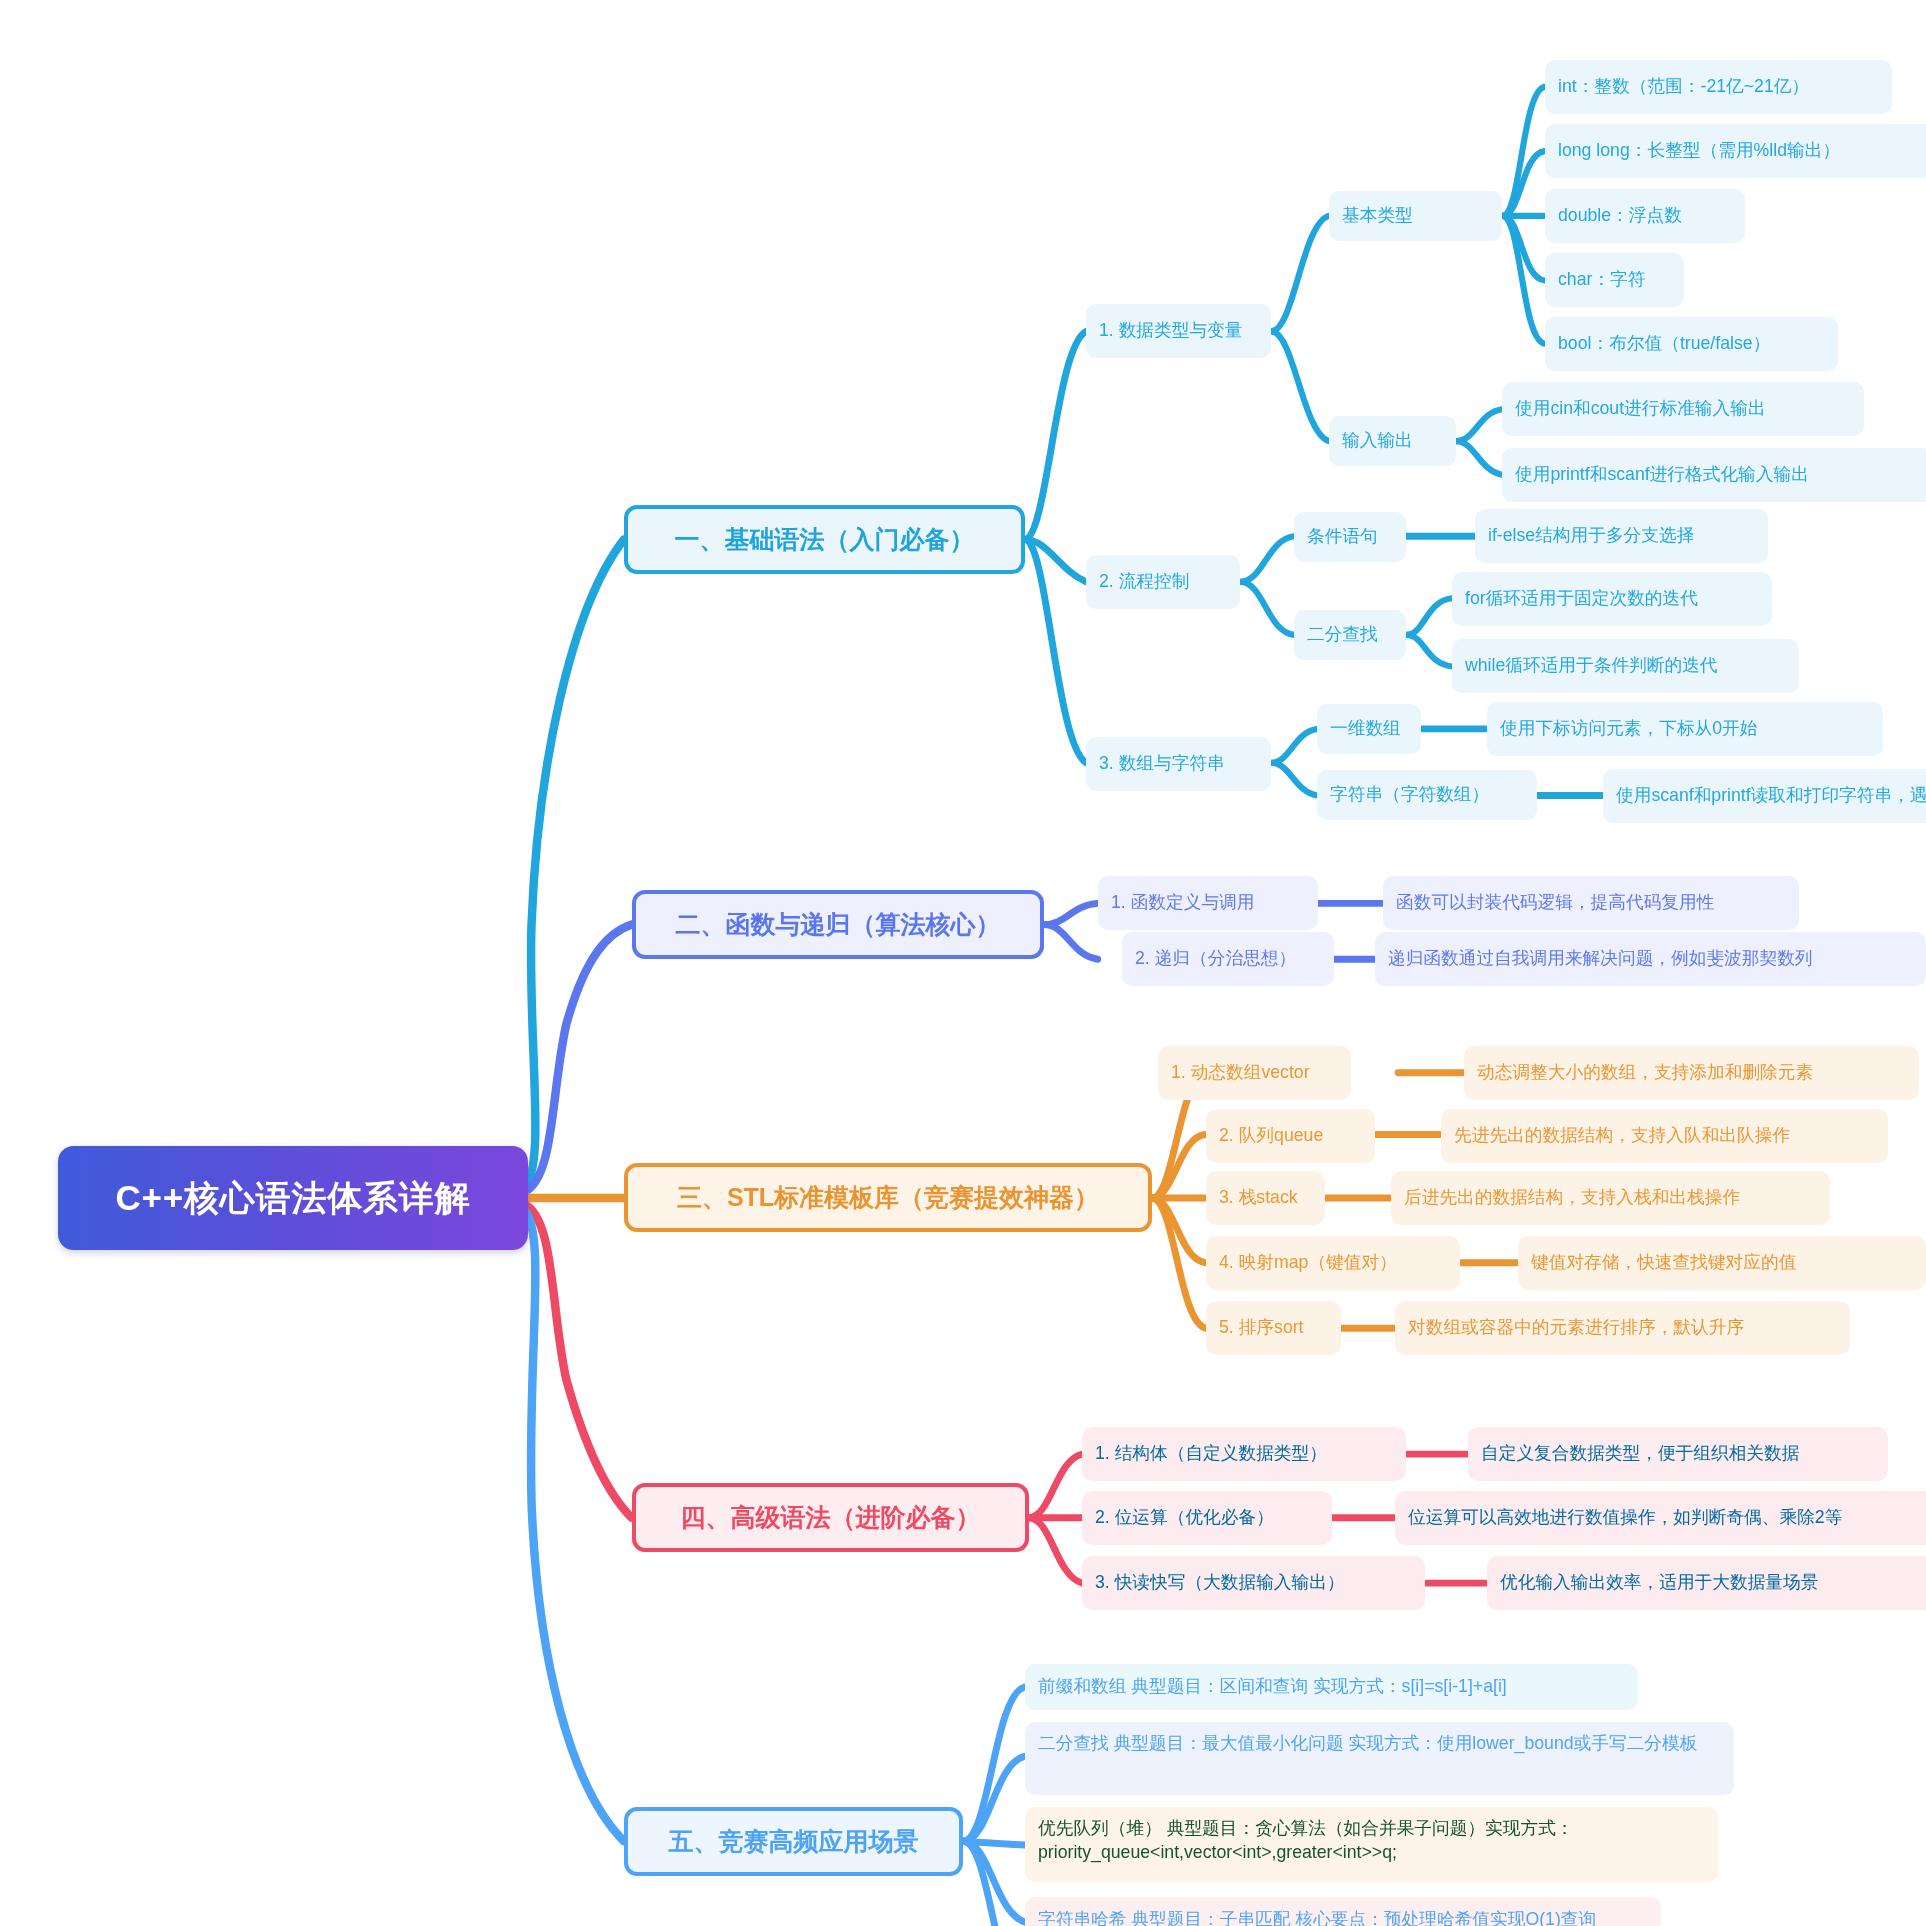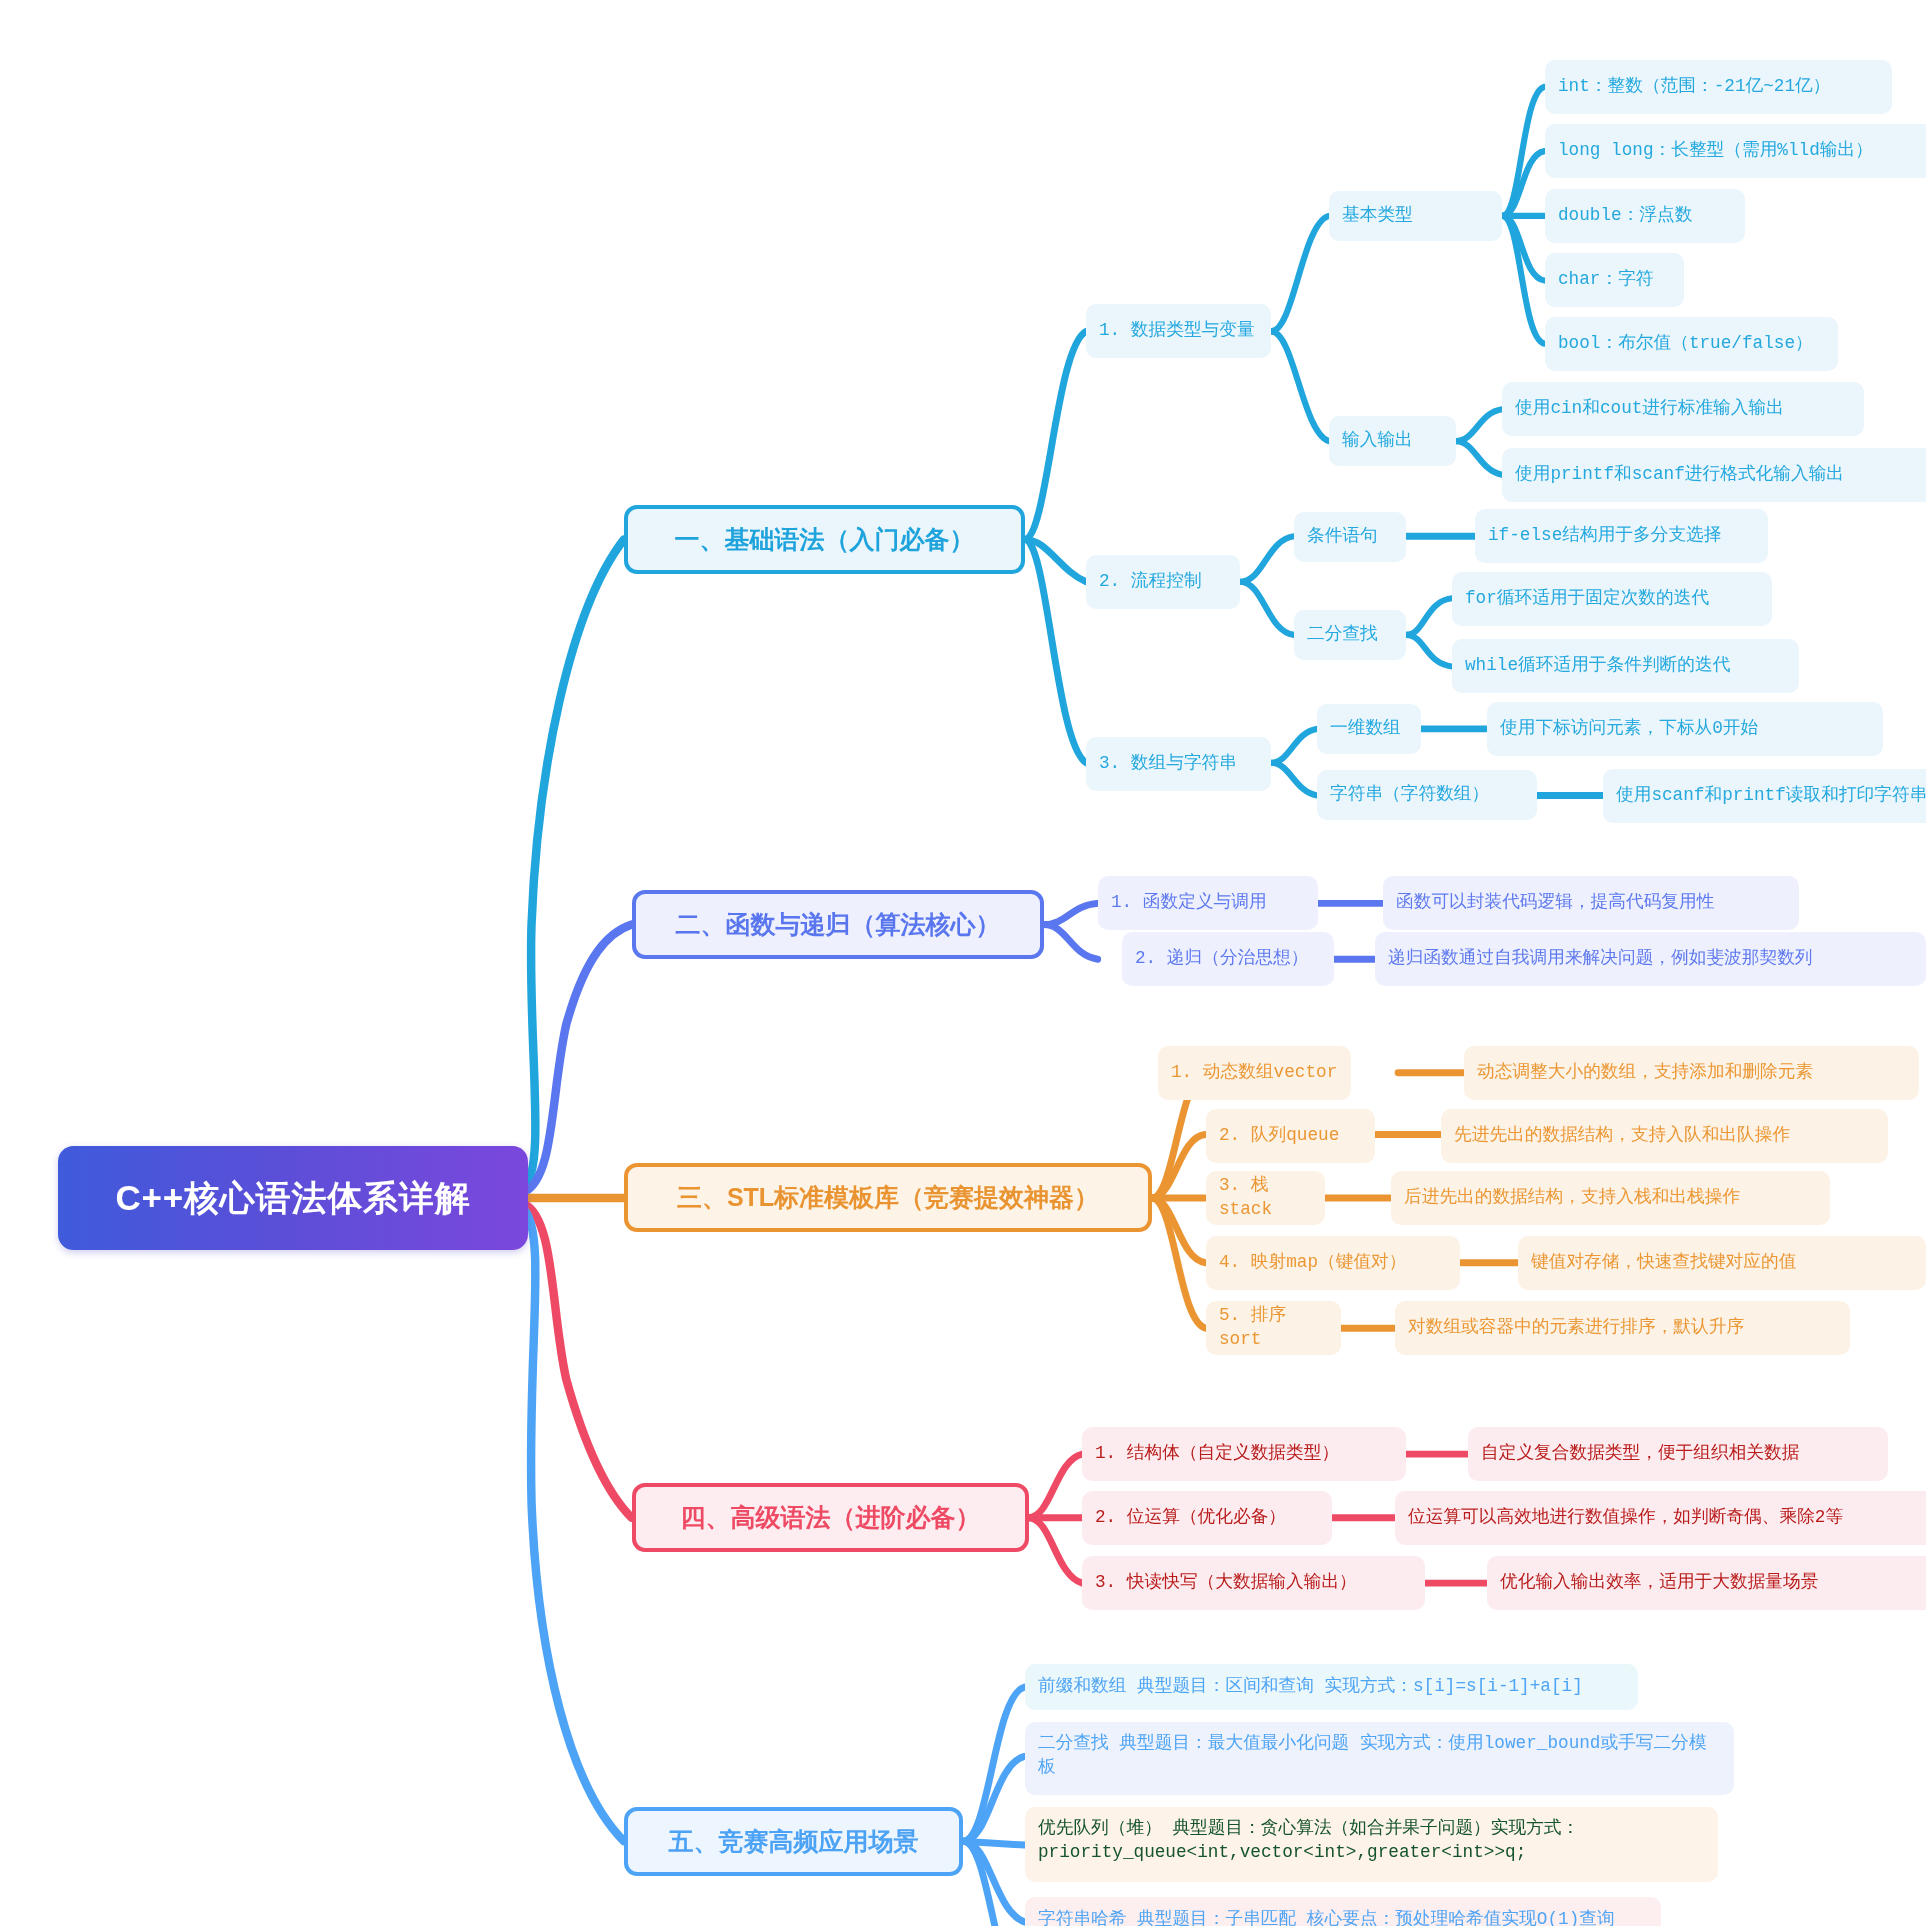--- a/index.html
+++ b/index.html
@@ -21,25 +21,25 @@
 
   
   .main{border-style:solid;border-width:4.2px;border-radius:13px;font-size:25px;font-weight:600;justify-content:center;text-align:center;}
   .m-cyan  {border-color:#20a5dd;background:#eaf6fc;color:#1fa3dc;}
   .m-purple{border-color:#5b77ef;background:#eef1fd;color:#5a76ee;}
   .m-orange{border-color:#eb9532;background:#fdf3e7;color:#e99430;}
   .m-red   {border-color:#ef4a65;background:#fdedf0;color:#ee4a64;}
   .m-blue  {border-color:#4da3f5;background:#edf5fe;color:#4ca2f4;}
 
   
-  .pill{border-radius:10px;font-size:17.7px;font-weight:500;padding:10px 13px;line-height:1.35;font-family:Liberation Mono, monospace;}
+  .pill{border-radius:10px;font-size:17.7px;font-weight:500;padding:10px 13px;line-height:1.35;}
   .p-cyan  {background:#eaf6fc;color:#24a8de;}
   .p-purple{background:#eef1fd;color:#5e79ef;}
   .p-orange{background:#fdf2e6;color:#eb9733;}
-  .p-red   {background:#fdecef;color:#b91c1c;}
+  .p-red   {background:#fdecef;color:#0369a1;}
   .p-b1{background:#eaf7fb;color:#4ea4f5;}
   .p-b2{background:#eef2fd;color:#4ea4f5;}
   .p-b3{background:#fdf3e8;color:#14532d;}
   .p-b4{background:#fdeef0;color:#4ea4f5;}
 </style>
 </head>
 <body>
 
 <div id="canvas">
 

